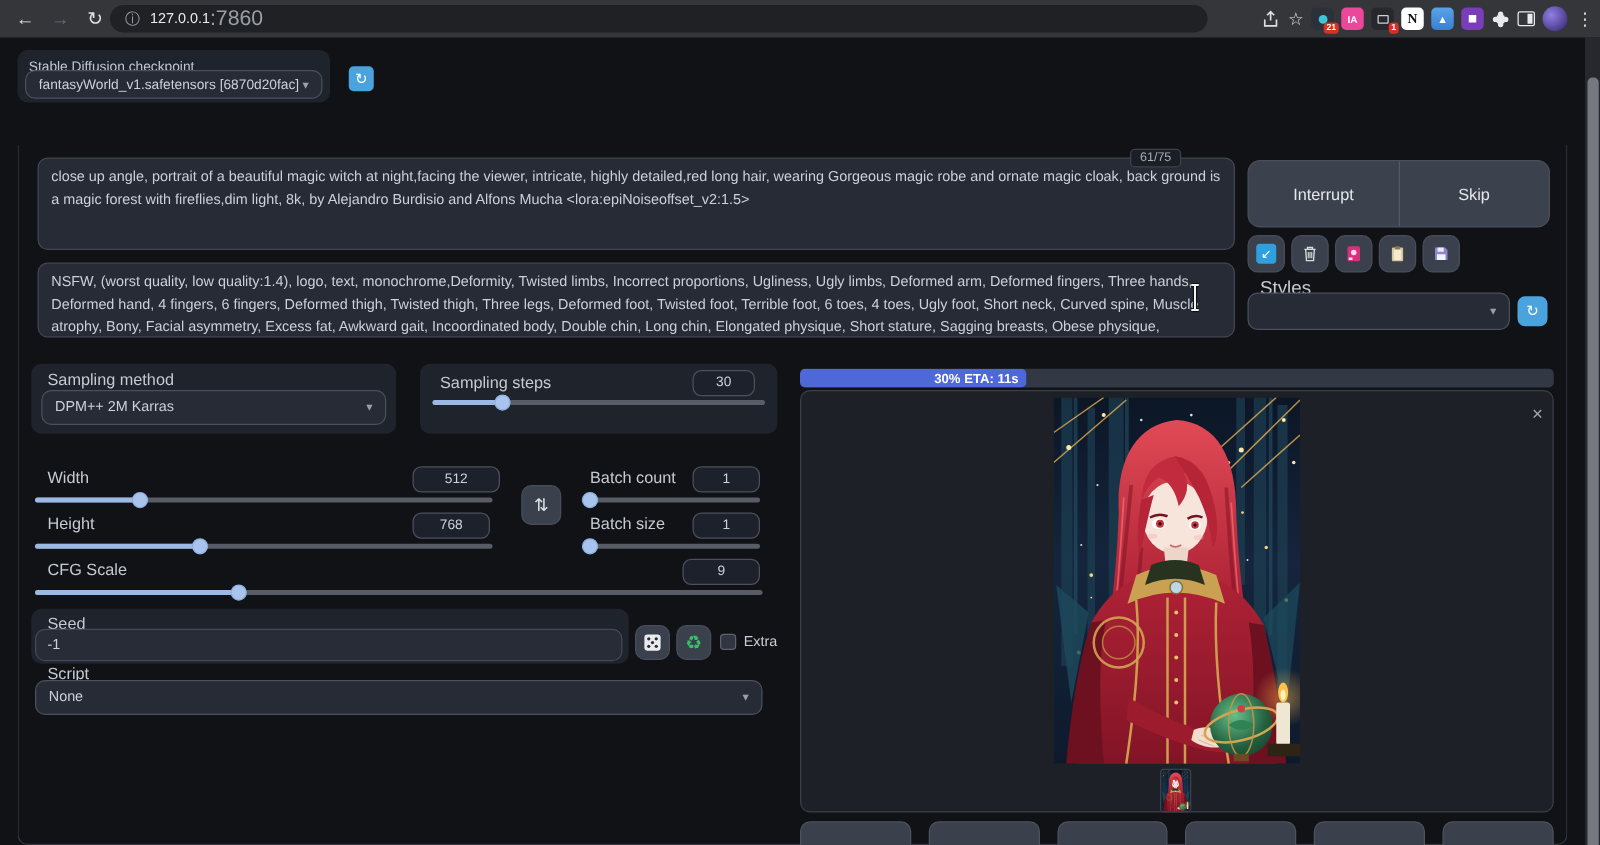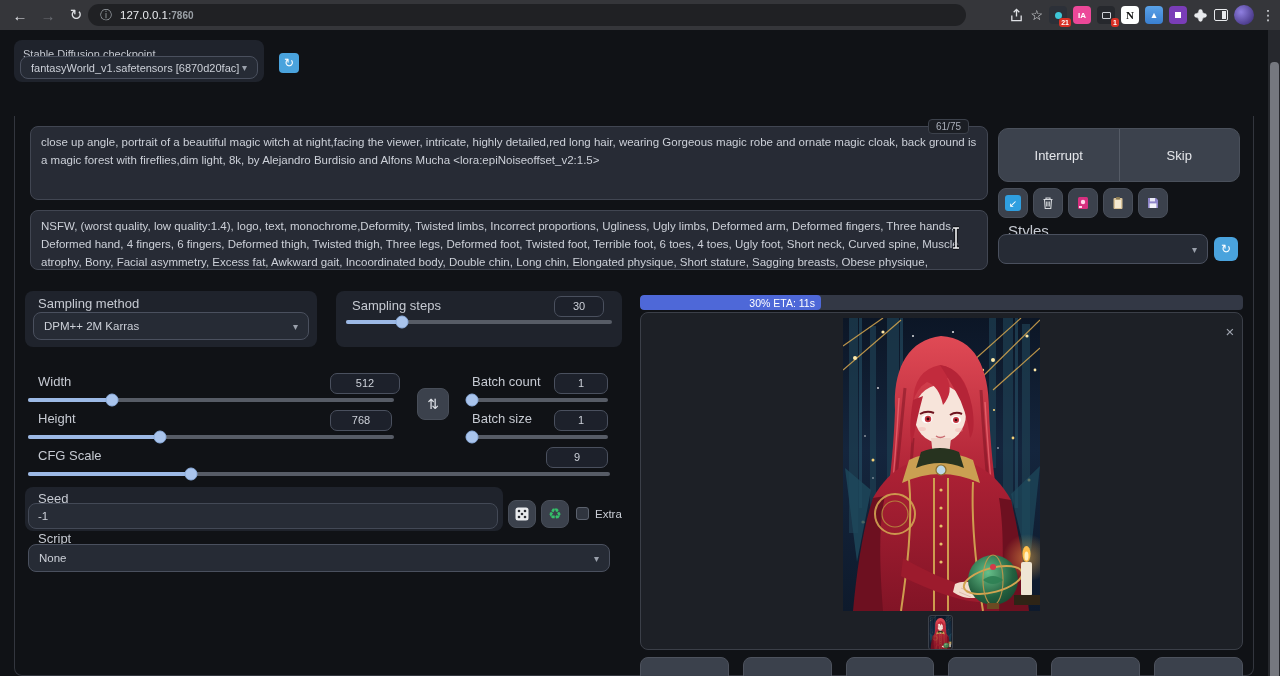--- a/index.html
+++ b/index.html
@@ -7,21 +7,21 @@
   body { font-family:"Liberation Sans", sans-serif; background:#101216; }
   .screen { position:relative; width:1280px; height:676px; }
 
   
   .browser-bar { position:absolute; left:0; top:0; width:1280px; height:30px; background:#35363a; display:flex; align-items:center; }
   .nav-ic { width:28px; text-align:center; font-size:15px; color:#dfe1e5; cursor:default; }
   .nav-ic.disabled { color:#6b6e74; }
   .url-pill { position:absolute; left:88px; top:4px; width:878px; height:22px; background:#202124; border-radius:11px; display:flex; align-items:center; padding:0 12px; }
   .url-info { color:#9aa0a6; font-size:12px; margin-right:8px; }
   .url-host { color:#e8eaed; font-size:11.5px; }
-  .url-port { color:#9aa0a6; font-size:10px;font-weight:bold; }
+  .url-port { color:#9aa0a6; font-size:17px; }
   .bar-right { position:absolute; right:4px; top:0; height:30px; display:flex; align-items:center; gap:6px; }
   .ext { width:18px; height:18px; border-radius:4px; position:relative; display:flex; align-items:center; justify-content:center; font-size:8px; font-weight:bold; color:#fff; }
   .badge { position:absolute; bottom:-3px; right:-4px; background:#d93025; color:#fff; font-size:7px; line-height:9px; padding:0 2px; border-radius:3px; font-weight:bold; }
   .ext-pin { background:#2c3038; } .ext-pin i { width:7px; height:7px; border-radius:50%; background:#3ec6d8; }
   .ext-ia { background:#ec4899; }
   .ext-shot { background:#26282d; } .ext-shot i { width:9px; height:7px; border:1.2px solid #cfd2d8; border-radius:1px; }
   .ext-notion { background:#ffffff; color:#111; font-family:"Liberation Serif", serif; font-size:11px; }
   .ext-img { background:linear-gradient(#5aa2e8,#3a7fd0); color:#fff; font-size:9px; }
   .ext-note { background:#7a3db8; } .ext-note i { width:6px; height:6px; background:#fff; }
   .ext-panel { width:14px; height:12px; border:1.5px solid #e8eaed; border-radius:2px; background:transparent; }
@@ -47,33 +47,33 @@
   .ckpt-blk { position:absolute; left:14px; top:40px; width:250px; height:42px; background:#1f232c; border-radius:8px; }
   .ckpt-lbl { position:absolute; left:9px; top:8px; font-size:11px; color:#c3c7cf; }
   .mini-refresh { position:absolute; width:20px; height:20px; background:#4aa3dd; border-radius:4px; color:#fff; font-size:12px; display:flex; align-items:center; justify-content:center; }
 
   
   .tabbar { position:absolute; left:14px; top:90px; width:1240px; height:26px; display:flex; align-items:flex-end; border-bottom:1px solid #393d45; }
   .tab { padding:5px 17px; font-size:12.5px; color:#b0b4bc; white-space:nowrap; }
   .tab.active { color:#e9ebf0; background:#101216; border:1px solid #4c515b; border-bottom-color:#101216; border-radius:8px 8px 0 0; margin-bottom:-1px; }
   .main-border { position:absolute; left:14px; top:116px; width:1240px; height:560px; border-left:1px solid #33363e; border-right:1px solid #33363e; border-bottom:1px solid #33363e; border-radius:0 0 8px 8px; pointer-events:none; }
 
-  .token-counter { position:absolute; left:928px; top:119px; padding:1px 7px; font-size:10px; color:#a9aeb8; background:#1b1e24; border:1px solid #3c414b; border-radius:4px; z-index:2; }
+  .token-counter { position:absolute; left:904px; top:119px; padding:1px 7px; font-size:10px; color:#a9aeb8; background:#1b1e24; border:1px solid #3c414b; border-radius:4px; z-index:2; }
 
   
   .bigbtns { position:absolute; left:998px; top:128px; width:242px; height:54px; display:flex; background:#3c424d; border:1px solid #4a505b; border-radius:10px; overflow:hidden; }
   .bigbtns > div { flex:1; display:flex; align-items:center; justify-content:center; font-size:13px; color:#e5e7eb; }
   .bigbtns > div:first-child { border-right:1px solid #555b66; }
   .iconrow { position:absolute; left:998px; top:188px; display:flex; gap:5px; }
   .iconrow .ib { width:30px; height:30px; background:#3b414c; border:1px solid #484e59; border-radius:8px; display:flex; align-items:center; justify-content:center; }
   .ic-paste { width:16px; height:16px; background:#2f9fe0; border-radius:3px; color:#fff; font-size:10px; display:flex; align-items:center; justify-content:center; }
 
   
   .progress { position:absolute; left:640px; top:295px; width:603px; height:15px; background:#333845; border-radius:4px; overflow:hidden; }
-  .pfill { height:100%; background:#4e68d8; border-radius:4px; display:flex; align-items:center; justify-content:flex-end; padding-right:6px; font-size:10.5px; font-weight:normal; color:#fff; white-space:nowrap; }
+  .pfill { height:100%; background:#4e68d8; border-radius:4px; display:flex; align-items:center; justify-content:flex-end; padding-right:6px; font-size:10.5px; font-weight:bold; color:#fff; white-space:nowrap; }
   .gallery { position:absolute; left:640px; top:312px; width:603px; height:338px; background:#1d2026; border:1px solid #3b3f48; border-radius:8px; }
   .gclose { position:absolute; left:1222px; top:324px; width:16px; height:16px; color:#a0a5af; font-size:15px; line-height:16px; text-align:center; z-index:3; }
   .genimg { position:absolute; left:843px; top:318px; width:197px; height:293px; z-index:2; }
   .thumb { position:absolute; left:929px; top:616px; width:23px; height:33px; border-radius:2px; outline:1px solid #3c414b; overflow:hidden; z-index:2; }
   .btnrow { position:absolute; left:640px; top:657px; width:603px; display:flex; gap:14px; }
   .btnrow .ob { flex:1; height:30px; background:#3b414c; border:1px solid #4d525d; border-radius:8px; }
 
   
   .scroll-track { position:absolute; right:0; top:30px; width:12px; height:646px; background:#26282d; }
   .scroll-thumb { position:absolute; right:1px; top:32px; width:9px; height:620px; background:#75787f; border-radius:4px; }

